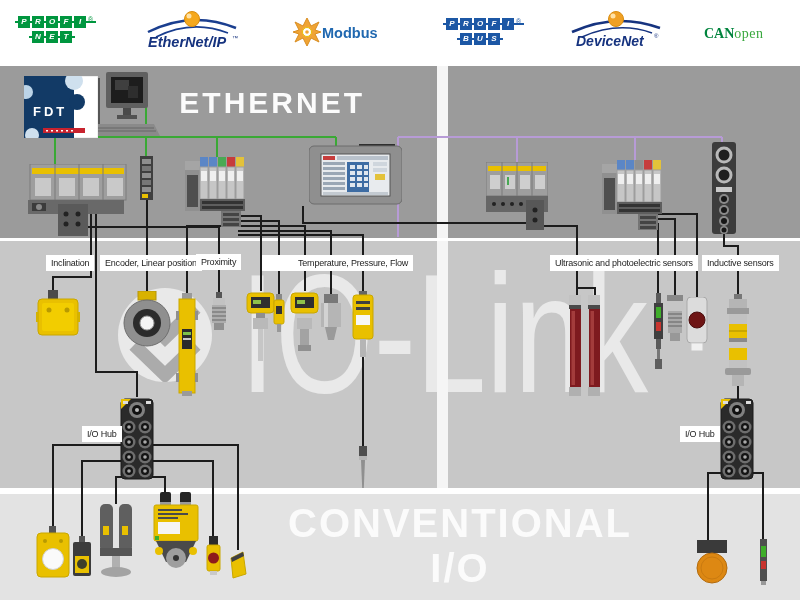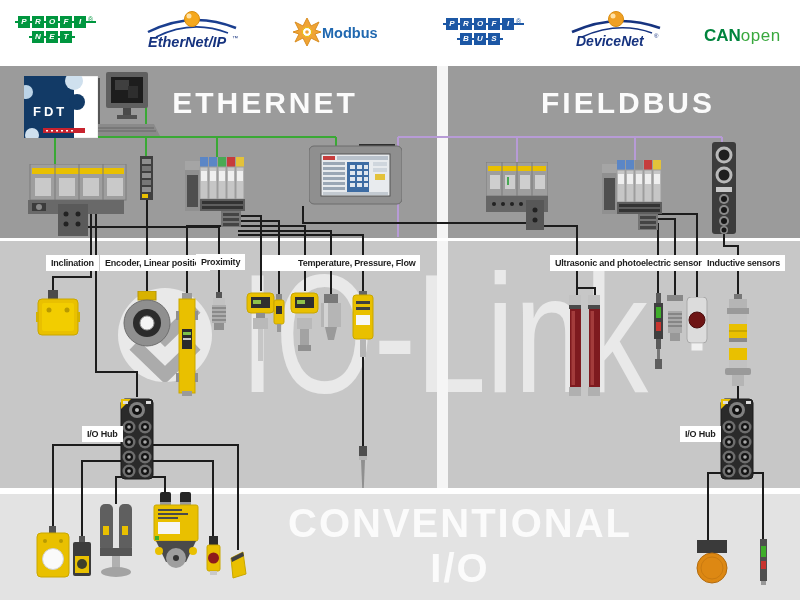--- a/index.html
+++ b/index.html
@@ -4,55 +4,54 @@
 <style>
   html,body{margin:0;padding:0;background:#fff;}
   #stage{position:relative;width:800px;height:600px;overflow:hidden;background:#fff;
          font-family:"Liberation Sans",sans-serif;}
   .abs{position:absolute;}
   .sec{position:absolute;left:0;width:800px;}
   .zone-title{position:absolute;color:#fbfbfb;font-weight:800;font-size:30px;
               letter-spacing:3px;text-align:center;}
   .conv-title{position:absolute;color:#fbfbfb;font-weight:800;font-size:40px;
               letter-spacing:2px;text-align:center;}
-  .glabel{position:absolute;background:#ffffff;color:#1d1d1d;font-size:9px;font-weight:700;
+  .glabel{position:absolute;background:#ffffff;color:#1d1d1d;font-size:9px;font-weight:400;
           padding:3px 5px;white-space:nowrap;letter-spacing:-0.2px;z-index:40;}
   .dev{position:absolute;z-index:30;}
   .wires{position:absolute;left:0;top:0;z-index:20;pointer-events:none;}
   .wm{position:absolute;z-index:5;overflow:visible;}
   .divider-v{position:absolute;background:#f5f5f5;z-index:6;}
   .band{position:absolute;background:#ffffff;z-index:7;}
   
   .blockrow{position:relative;display:flex;gap:2px;margin-bottom:3px;}
   .blockrow .busline{position:absolute;left:-3px;right:-3px;top:5px;height:2px;}
   .pblock{position:relative;width:12px;height:12px;color:#fff;font-size:8px;font-weight:800;
           font-style:italic;text-align:center;line-height:12px;z-index:2;}
   .reg{font-size:7px;vertical-align:top;}
   .profinet .pblock,.profinet .busline{background:#00963f;}
   .profibus .pblock,.profibus .busline{background:#1c57a5;}
   .profinet .reg{color:#00963f;} .profibus .reg{color:#1c57a5;}
-  .canopen{font-size:17px;}
+  .canopen{font-size:14px;font-family:Liberation Serif, serif;}
   .canopen .can{font-weight:800;color:#00843d;}
   .canopen .open{font-weight:400;color:#39a83e;letter-spacing:0.5px;}
 </style>
 </head>
 <body>
 
 <div id="stage">
 
   <div class="sec" style="top:0;height:66px;background:#ffffff;"></div>
   <div class="sec" style="top:66px;height:172px;background:#9b9b9b;"></div>
   <div class="sec" style="top:241px;height:247px;background:#c7c7c7;"></div>
   <div class="sec" style="top:494px;height:106px;background:#e3e3e3;"></div>
   <div class="band" style="top:238px;left:0;width:800px;height:3px;"></div>
   <div class="band" style="top:488px;left:0;width:800px;height:6px;"></div>
   <div class="divider-v" style="left:437px;top:66px;width:11px;height:422px;"></div>
 
-  <div class="zone-title" style="left:165px;top:86px;width:200px;">ETHERNET</div>
-  <div class="zone-title" style="left:528px;top:86px;width:200px;">FIELDBUS</div>
+  <div class="zone-title" style="left:165px;top:86px;width:200px;text-align:right;">ETHERNET</div>
   <div class="conv-title" style="left:270px;top:501px;width:380px;">CONVENTIONAL I/O</div>
 
   <svg class="wm" style="left:100px;top:240px;" width="600" height="170" viewBox="0 0 600 170">
     <defs>
         <clipPath id="cp">
           <circle cx="65" cy="95" r="47"></circle>
         </clipPath>
       </defs>
     <circle cx="65" cy="95" r="47" fill="#e9e9e9"></circle>
     <g clip-path="url(#cp)" stroke="#ababab" stroke-width="13" fill="none">

